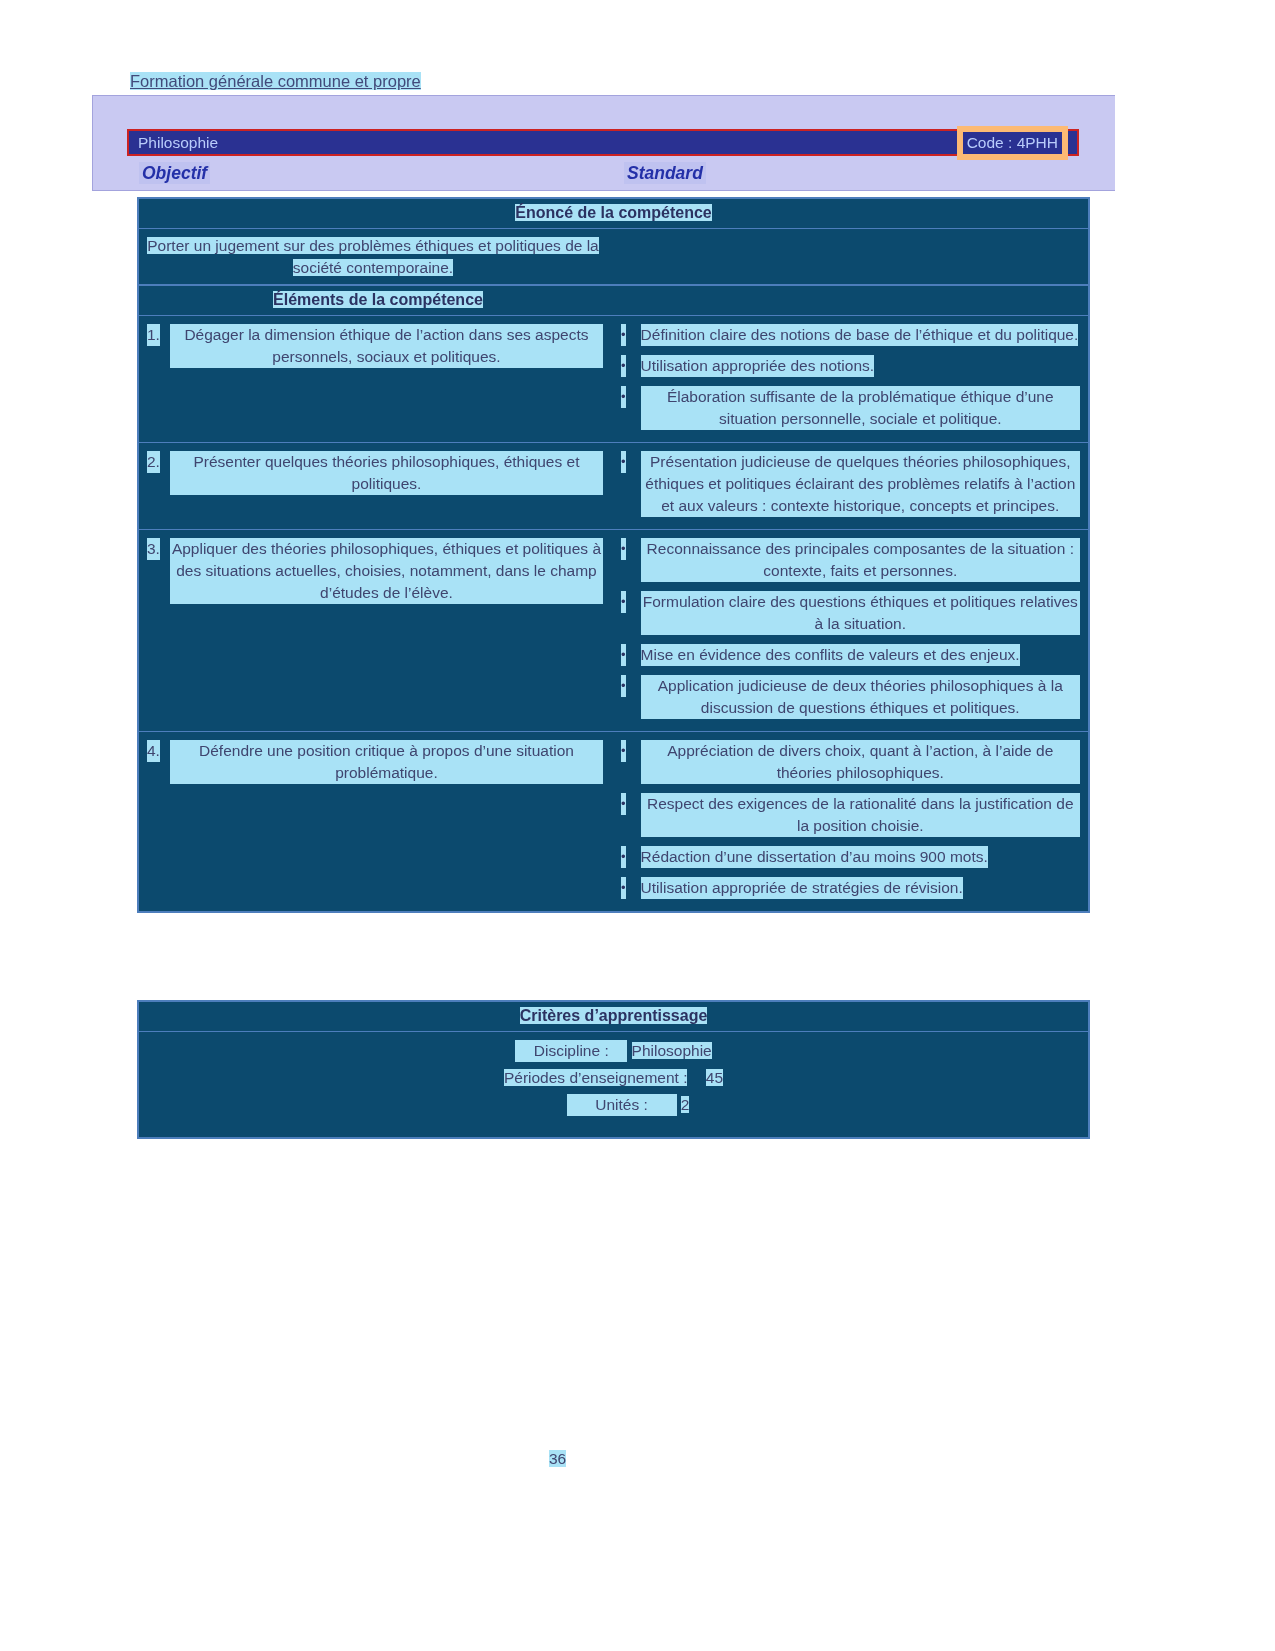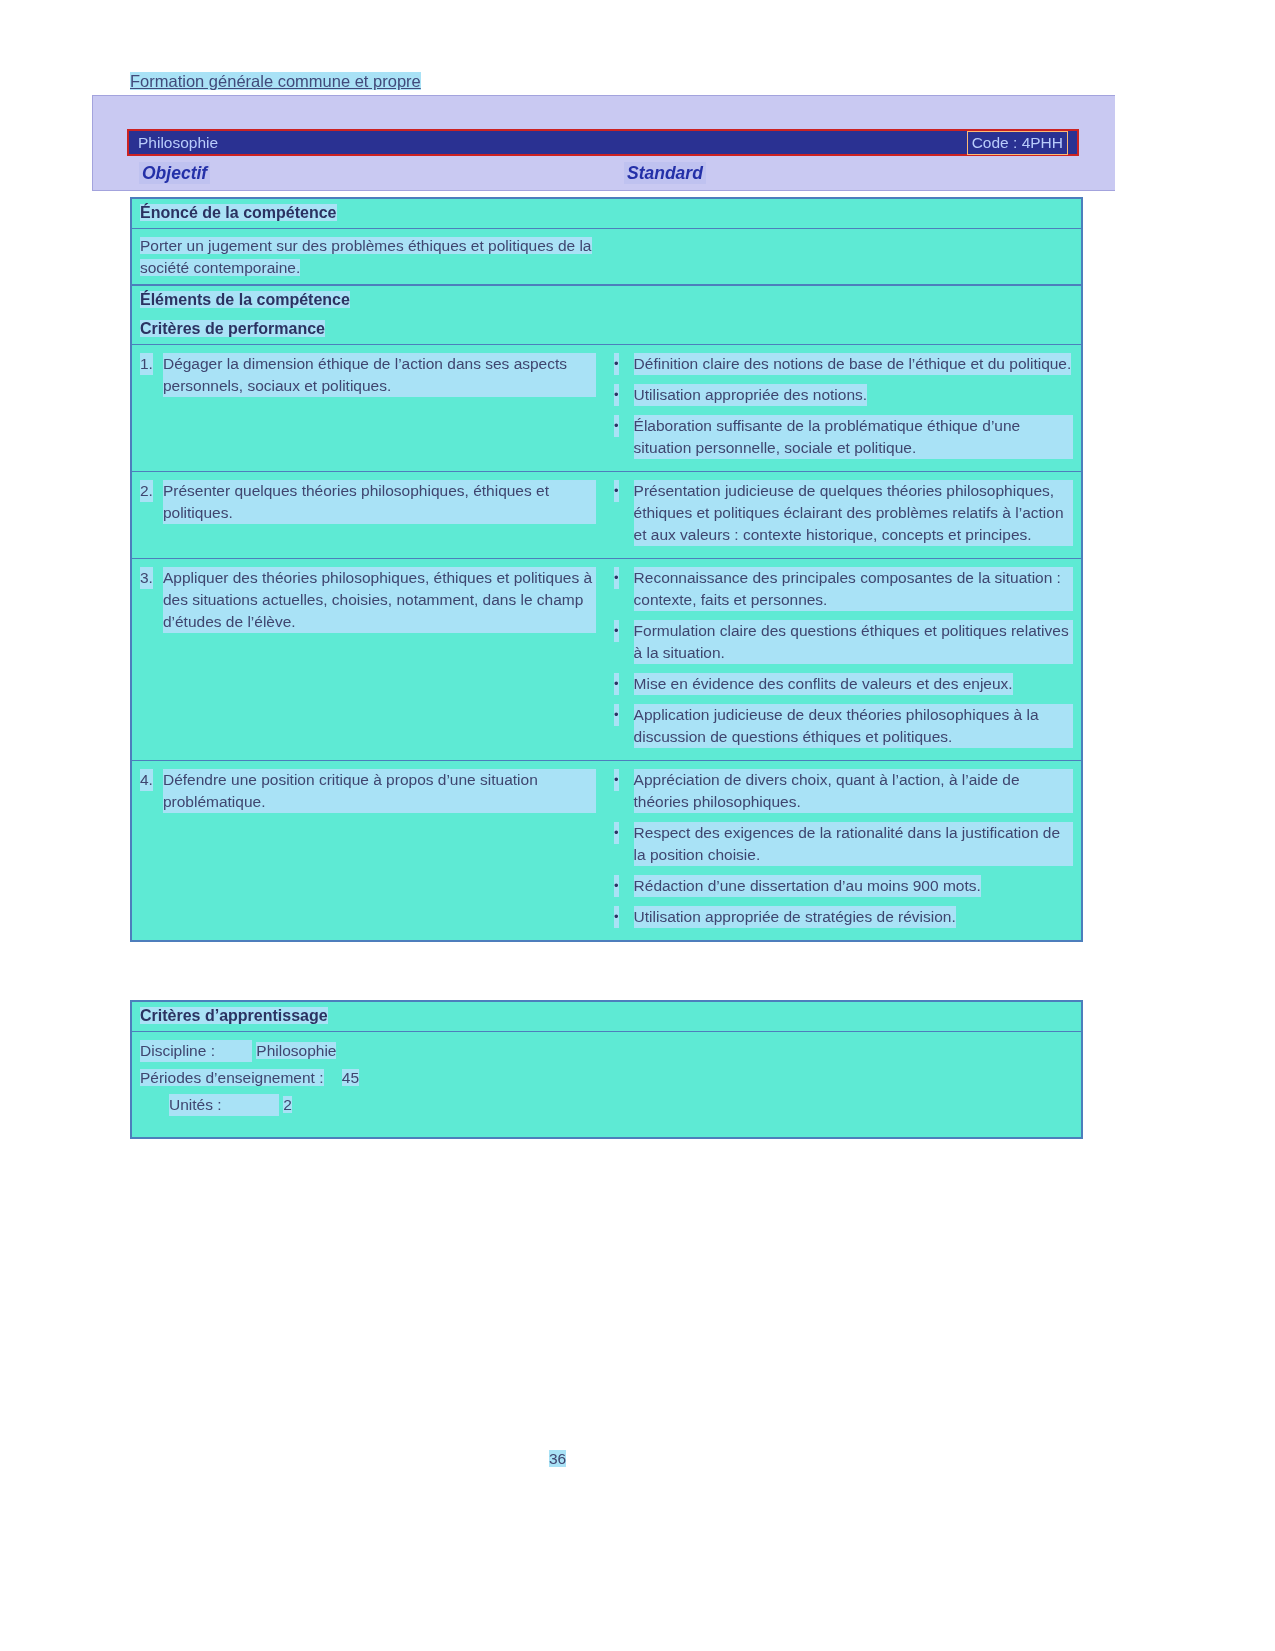--- a/index.html
+++ b/index.html
@@ -22,30 +22,30 @@
   .lav-box {
     position:absolute; left:92px; top:95px; width:1030px; height:96px;
     background:#c9c9f2; border:1px solid #a3a3dd; box-sizing:border-box;
   }
   .navy-bar {
     position:absolute; left:34px; top:33px; width:952px; height:27px;
     background:#2a3192; border:2px solid #cc2222; box-sizing:border-box;
     display:flex; justify-content:space-between; align-items:center;
     padding:0 9px; color:#b9ccfb; font-size:15.5px;
   }
-  .code-box { border:1px solid #fdba74; padding:0 4px; color:#b9ccfb; }
+  .code-box { border:6px solid #fdba74; padding:0 4px; color:#b9ccfb; }
   .obj-label, .std-label {
     position:absolute; top:66px; font-weight:bold; font-style:italic;
     color:#2430a8; font-size:17.5px; background:#bfc2f0; padding:0 3px;
   }
   .obj-label { left:46px; }
   .std-label { left:531px; }
   .tbl {
-    position:absolute; left:130px; width:953px;
-    border:2px solid #4d7ebc; box-sizing:border-box; background:#5eead4;
+    position:absolute; left:137px; width:953px;
+    border:2px solid #4d7ebc; box-sizing:border-box; background:#0c4a6e;text-align:center;
   }
   .tbl-head {
     font-weight:bold; font-size:16px; color:#2b3261;
     padding:3px 8px 4px; border-bottom:1px solid #4d7ebc;
   }
   .tbl-head-cols { display:flex; border-bottom:1px solid #4d7ebc;flex-direction:column; }
   .tbl-head-cols .hcol { font-weight:bold; font-size:16px; color:#2b3261; padding:3px 8px 4px; }
   .hcol1 { width:478px; box-sizing:border-box; }
   .hcol2 { flex:1; }
   .tbl-body { padding:6px 8px 12px; }
@@ -94,23 +94,20 @@
         <span class="hl">Porter un jugement sur des problèmes éthiques et politiques de la société contemporaine.</span>
       </div>
     </div>
   </div>
 
   <div class="tbl" style="top:284px;">
     <div class="tbl-head-cols">
       <div class="hcol hcol1">
         <span class="hl">Éléments de la compétence</span>
       </div>
-      <div class="hcol hcol2">
-        <span class="hl">Critères de performance</span>
-      </div>
     </div>
 
     <div class="trow">
       <div class="cell-l">
         <span class="num hl">1.</span>
         <span class="hl">Dégager la dimension éthique de l’action dans ses aspects personnels, sociaux et politiques.</span>
       </div>
       <div class="cell-r">
         <div class="crit">
           <span class="bullet hl">•</span>

